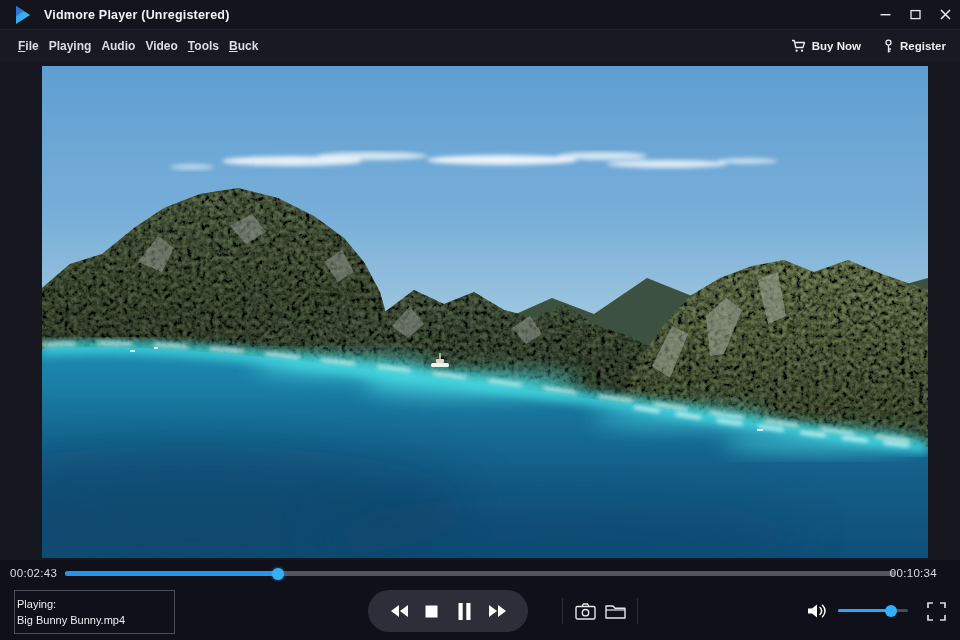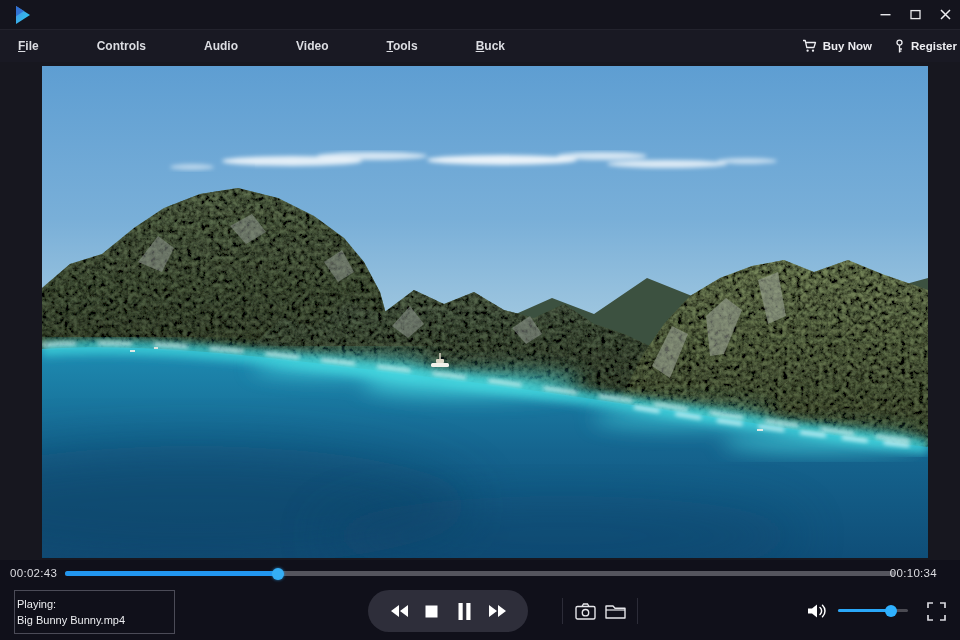--- a/index.html
+++ b/index.html
@@ -17,25 +17,25 @@
   }
   .logo{width:20px;height:20px;margin-left:13px;flex:0 0 auto;}
   .title-text{margin-left:11px;font-size:12.5px;font-weight:bold;color:#f2f2f5;letter-spacing:.2px;}
   .win-controls{margin-left:auto;display:flex;height:100%;}
   .win-btn{width:30px;height:100%;display:flex;align-items:center;justify-content:center;cursor:default;}
   
   .menubar{
     position:absolute;left:0;top:30px;width:960px;height:32px;
     background:#191923;display:flex;align-items:center;
   }
-  .menu-item{padding:0 29px;font-size:12px;font-weight:600;color:#dcdde2;height:100%;display:flex;align-items:center;}
+  .menu-item{padding:0 5px;font-size:12px;font-weight:600;color:#dcdde2;height:100%;display:flex;align-items:center;}
   .menu-item:first-child{padding-left:18px;}
   .menu-label{display:inline-block;}
   .menu-label.accel::first-letter{text-decoration:underline;}
-  .menubar-right{margin-left:auto;display:flex;align-items:center;gap:22px;padding-right:3px;}
+  .menubar-right{margin-left:auto;display:flex;align-items:center;gap:22px;padding-right:14px;}
   .mb-action{display:flex;align-items:center;gap:6px;font-size:11.5px;font-weight:600;color:#ededf1;}
   
   .stage{position:absolute;left:0;top:62px;width:960px;height:498px;background:#17171f;}
   .video{position:absolute;left:42px;top:4px;width:886px;height:492px;background:#0a0a0a;overflow:hidden;}
   .video svg{display:block;width:886px;height:492px;}
   
   .seekrow{position:absolute;left:0;top:560px;width:960px;height:28px;background:#10101a;}
   .time{position:absolute;top:7px;font-size:11.5px;color:#dcdce1;letter-spacing:.3px;}
   .time-elapsed{left:10px;}
   .time-duration{right:23px;}
@@ -69,20 +69,21 @@
     <svg class="logo" viewBox="0 0 20 20">
       <defs>
         <linearGradient id="lgLogo" x1="0" y1="0" x2="1" y2="1">
           <stop offset="0" stop-color="#4a8de2"></stop>
             <stop offset="1" stop-color="#27d0f2"></stop>
         </linearGradient>
       </defs>
       <path d="M3,1 L17,10 L3,19 Z" fill="url(#lgLogo)"></path>
       <path d="M3,1 L11,6.1 L3,11.2 Z" fill="#2f6bd0" opacity="0.85"></path>
     </svg>
+    <span class="title-text">Vidmore Player (Unregistered)</span>
     <div class="win-controls">
       <div class="win-btn">
         <svg width="11" height="11" viewBox="0 0 11 11">
             <rect x="0.5" y="5" width="10" height="1.4" fill="#e8e8ec"></rect>
           </svg>
       </div>
       <div class="win-btn">
         <svg width="11" height="11" viewBox="0 0 11 11">
             <rect x="1" y="1.6" width="9" height="8" fill="none" stroke="#e8e8ec" stroke-width="1.3"></rect>
           </svg>
@@ -93,21 +94,21 @@
           </svg>
       </div>
     </div>
   </div>
 
   <div class="menubar">
     <div class="menu-item">
         <span class="menu-label accel">File</span>
       </div>
     <div class="menu-item">
-        <span class="menu-label">Controls</span>
+        <span class="menu-label">Playing</span>
       </div>
     <div class="menu-item">
         <span class="menu-label">Audio</span>
       </div>
     <div class="menu-item">
         <span class="menu-label">Video</span>
       </div>
     <div class="menu-item">
         <span class="menu-label accel">Tools</span>
       </div>

